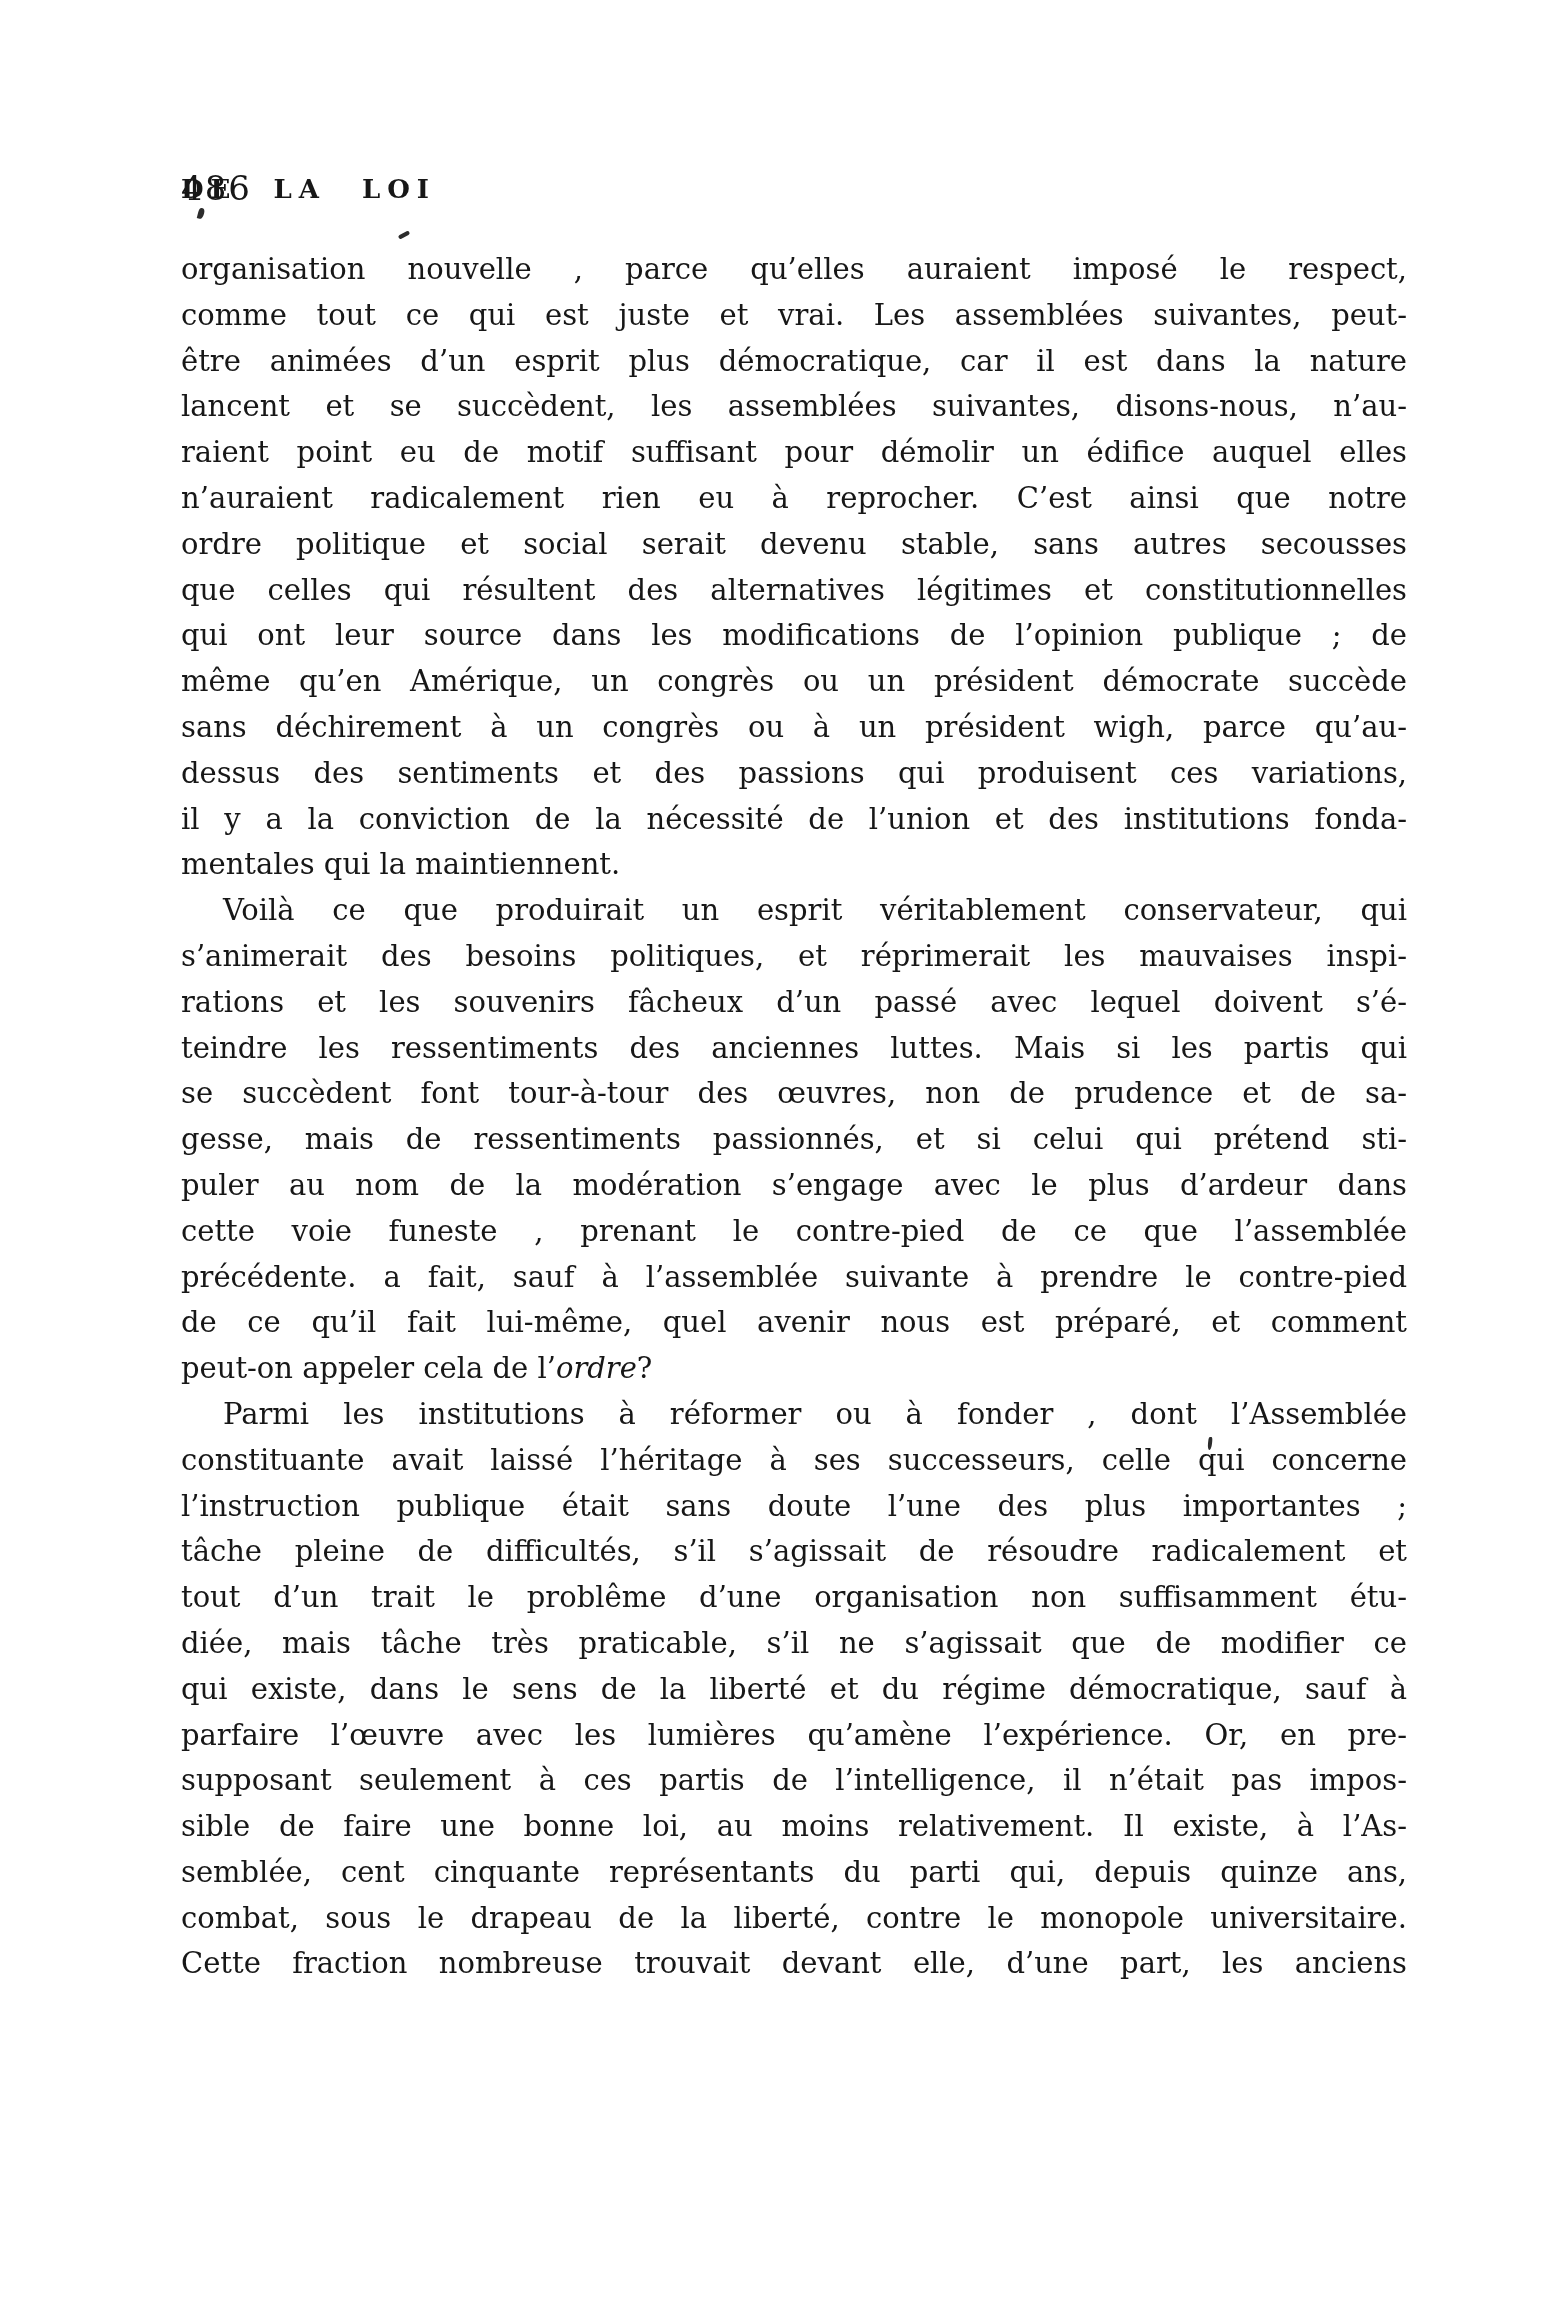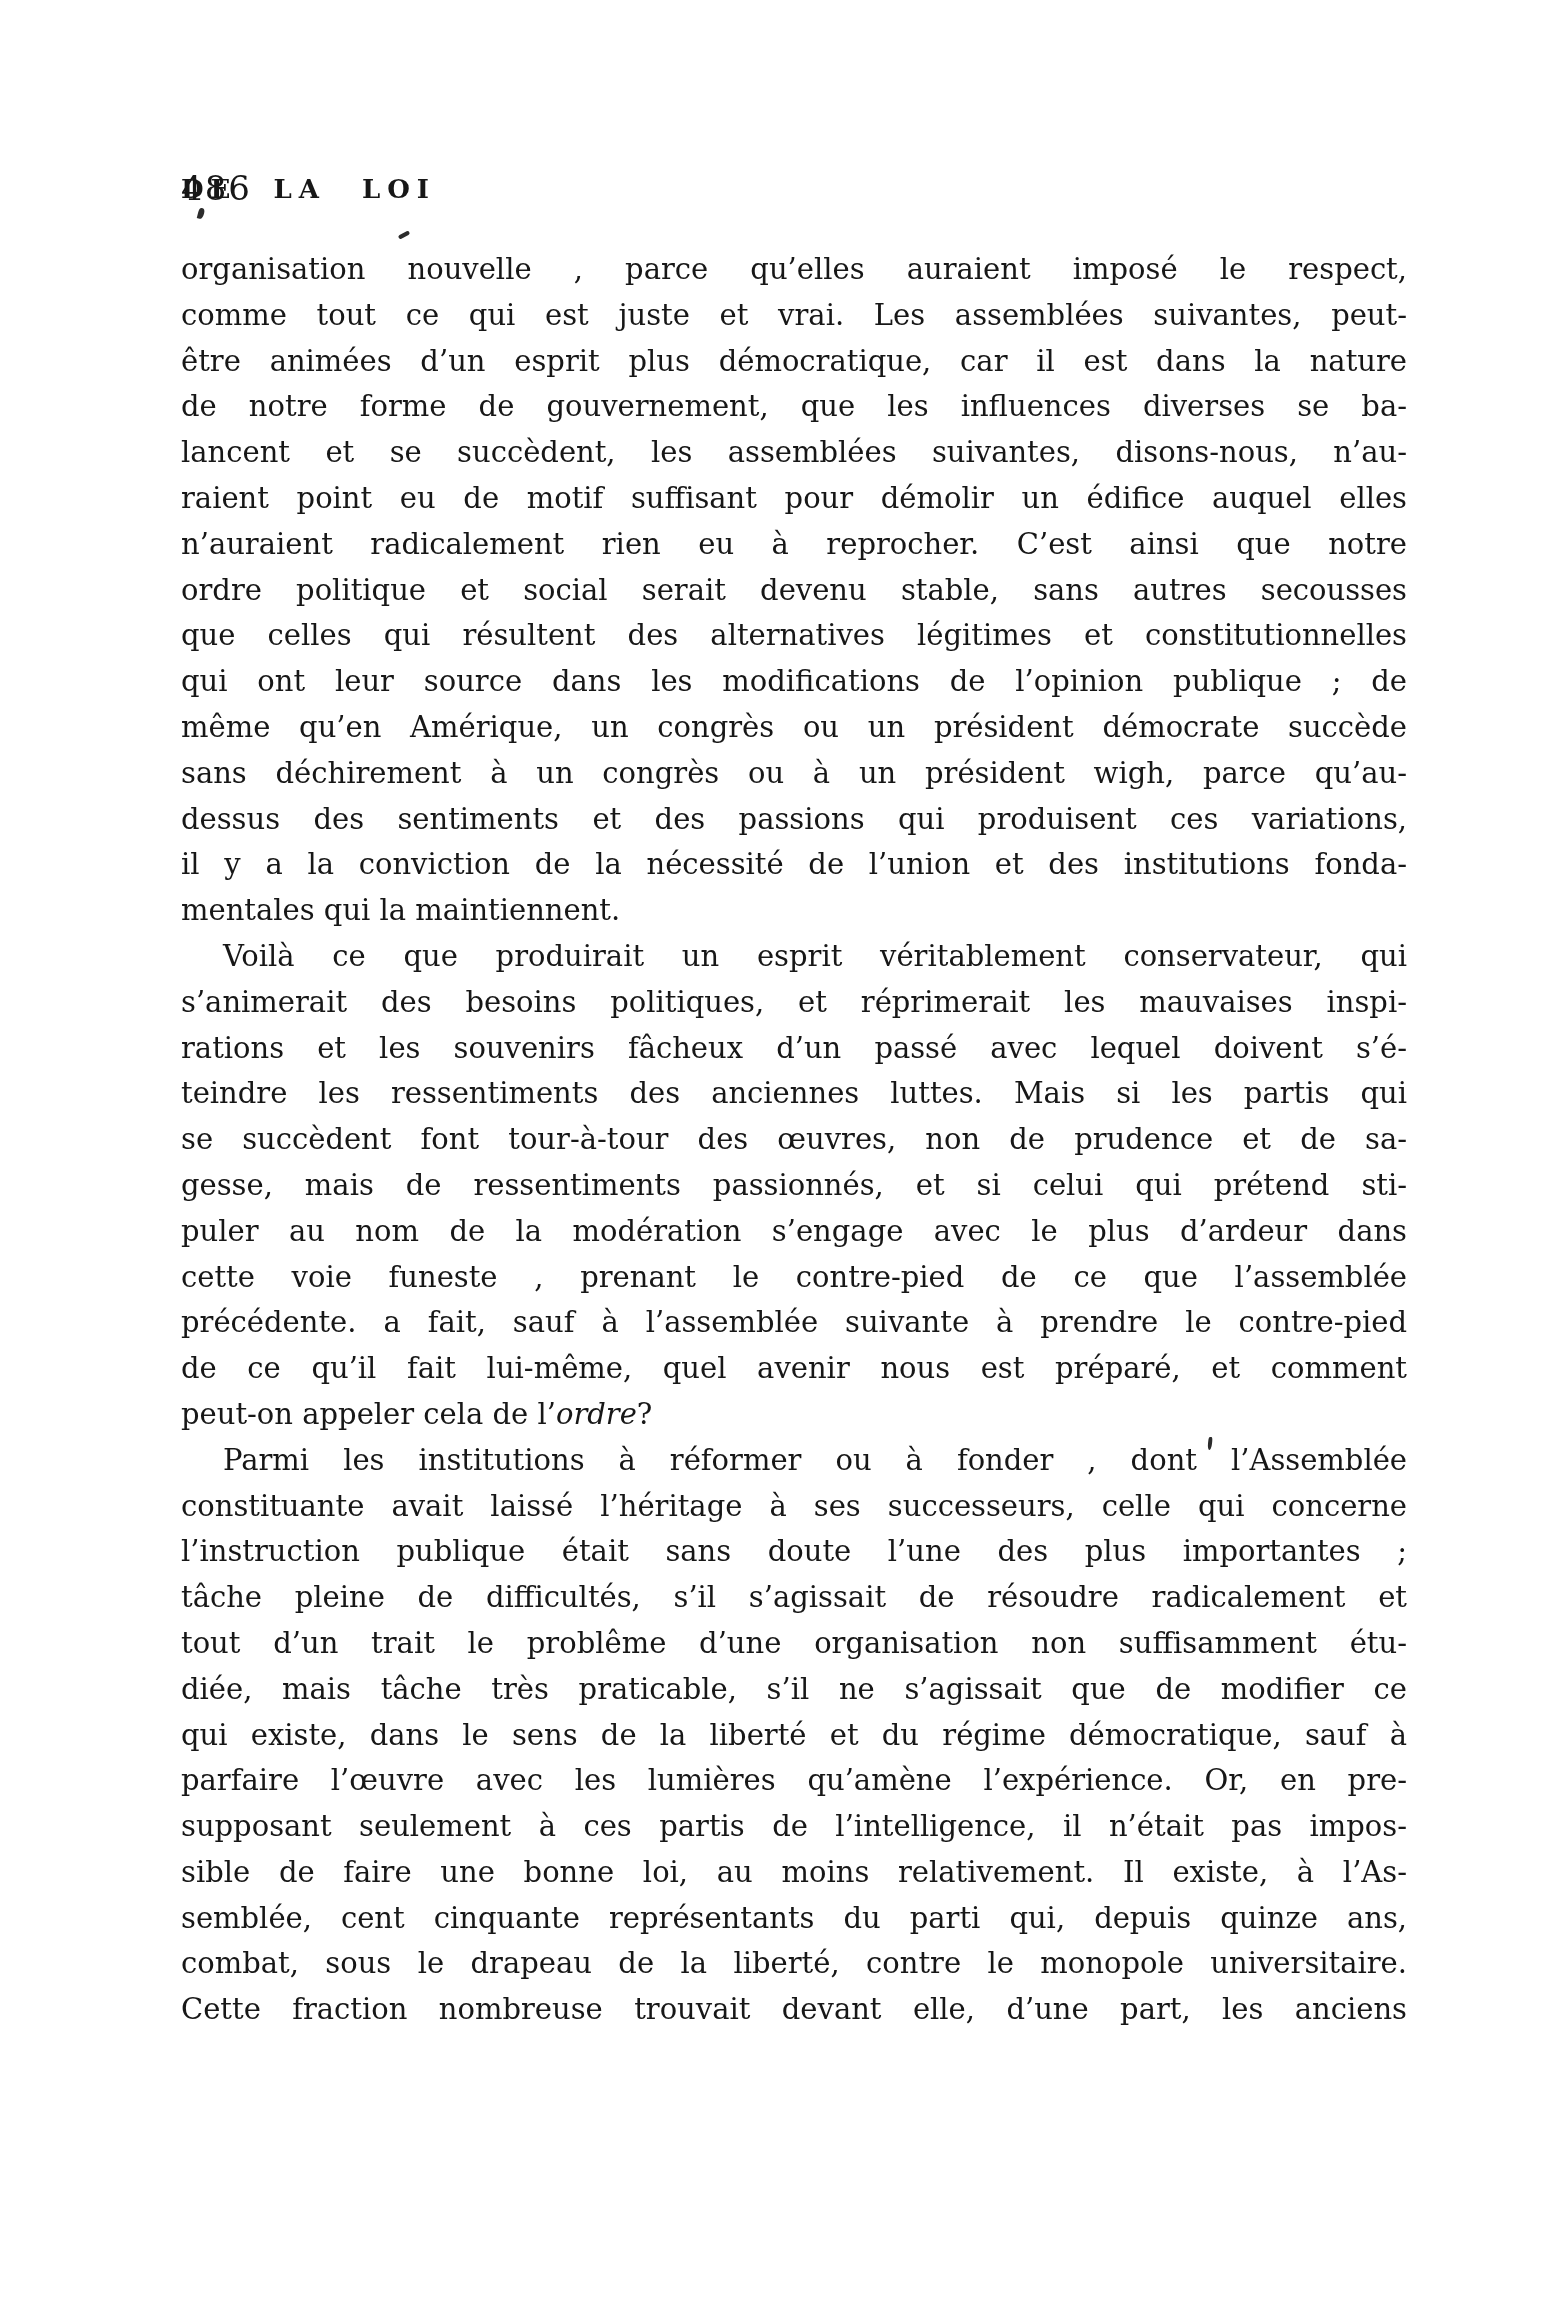--- a/index.html
+++ b/index.html
@@ -108,21 +108,20 @@
 
   <div class="page-header">
     <span class="page-number">486</span>
     <span class="running-title">DE LA LOI</span>
   </div>
 
   <div class="page-body">
       <div class="line">organisation nouvelle , parce qu’elles auraient imposé le respect,</div>
       <div class="line">comme tout ce qui est juste et vrai. Les assemblées suivantes, peut-</div>
       <div class="line">être animées d’un esprit plus démocratique, car il est dans la nature</div>
-      <div class="line">de notre forme de gouvernement, que les influences diverses se ba-</div>
       <div class="line">lancent et se succèdent, les assemblées suivantes, disons-nous, n’au-</div>
       <div class="line">raient point eu de motif suffisant pour démolir un édifice auquel elles</div>
       <div class="line">n’auraient radicalement rien eu à reprocher. C’est ainsi que notre</div>
       <div class="line">ordre politique et social serait devenu stable, sans autres secousses</div>
       <div class="line">que celles qui résultent des alternatives légitimes et constitutionnelles</div>
       <div class="line">qui ont leur source dans les modifications de l’opinion publique ; de</div>
       <div class="line">même qu’en Amérique, un congrès ou un président démocrate succède</div>
       <div class="line">sans déchirement à un congrès ou à un président wigh, parce qu’au-</div>
       <div class="line">dessus des sentiments et des passions qui produisent ces variations,</div>
       <div class="line">il y a la conviction de la nécessité de l’union et des institutions fonda-</div>

